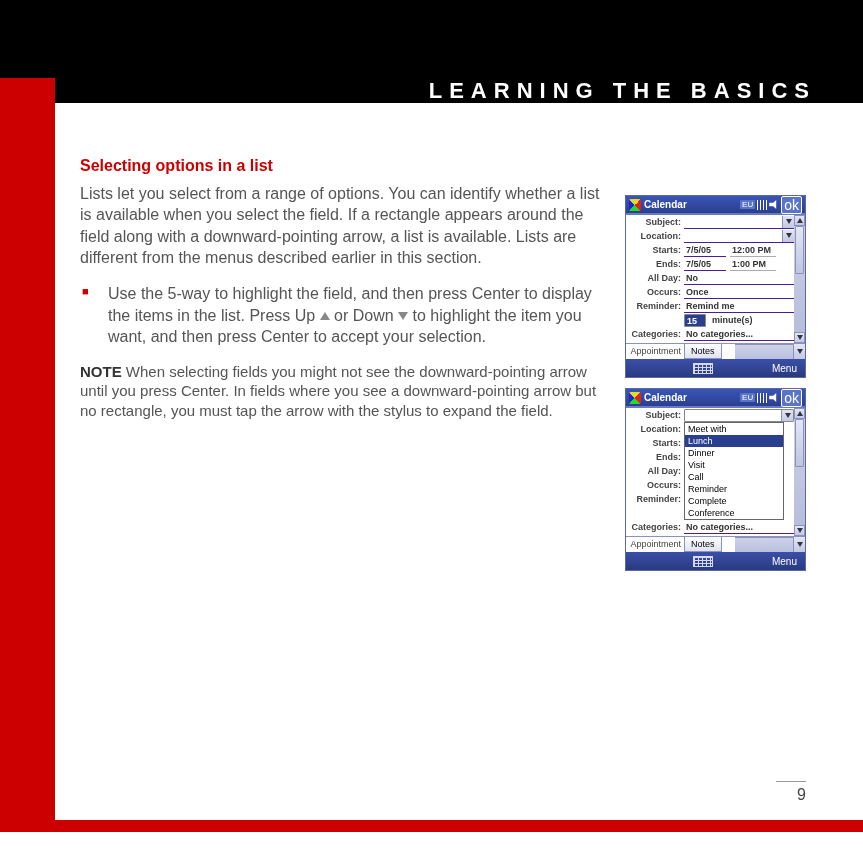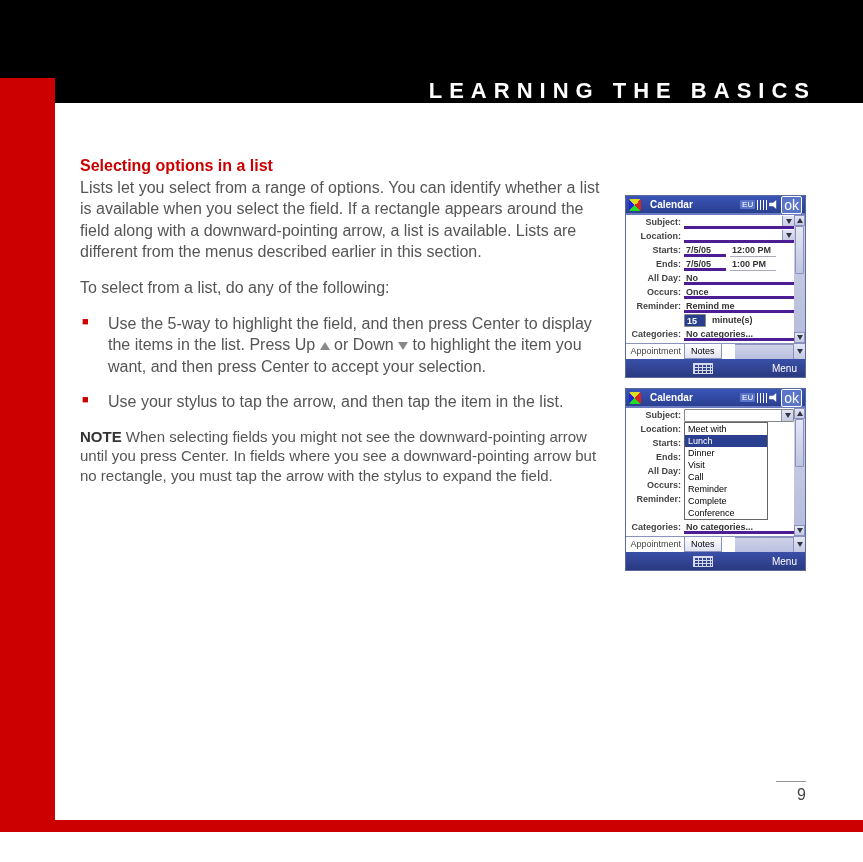--- a/index.html
+++ b/index.html
@@ -39,21 +39,21 @@
     left: 80px;
     width: 520px;
     color: #555;
     font-size: 16px;
     line-height: 1.35;
   }
   .content h3 {
     font-size: 16px;
     font-weight: bold;
     color: #c00;
-    margin-bottom: 0;
+    margin-bottom: 6px;
   }
   .para { margin-bottom: 14px; }
   .bullets { list-style: none; }
   .bullets li {
     position: relative;
     padding-left: 28px;
     margin-bottom: 14px;
   }
   .bullets li::before {
     content: "■";
@@ -93,21 +93,21 @@
     font-size: 10px;
     background: #fff;
   }
   .pda-title {
     background: linear-gradient(#3a55b8, #2a3f90);
     color: #fff;
     height: 17px;
     display: flex;
     align-items: center;
     padding: 0 3px;
-    gap: 9px;
+    gap: 3px;
   }
   .pda-flag {
     width: 12px; height: 12px;
     background:
       conic-gradient(from 45deg, #d22 0 90deg, #2d2 90deg 180deg, #22d 180deg 270deg, #dd2 270deg 360deg);
     border-radius: 2px;
   }
   .pda-title-text { font-weight: bold; flex: 1; font-size: 10px; }
   .pda-status { display: flex; gap: 2px; align-items: center; }
   .pda-badge {
@@ -147,21 +147,21 @@
     font-weight: bold;
   }
   .pda-label {
     width: 58px;
     text-align: right;
     padding-right: 3px;
     color: #444;
   }
   .pda-field {
     flex: 1;
-    border-bottom: 3px solid #4c1d95;
+    border-bottom: 1px solid #4c1d95;
     height: 13px;
     line-height: 13px;
     padding-left: 2px;
     white-space: nowrap;
     overflow: hidden;
   }
   .pda-field.sel { background: #2a3f90; color: #fff; }
   .pda-field.box { border: 1px solid #888; border-radius: 1px; }
   .pda-field.noborder { border-bottom: none; }
   .pda-time { width: 46px; border-bottom: 1px solid #aab; height: 13px; line-height: 13px; margin-left: 4px; padding-left: 2px; }
@@ -235,21 +235,21 @@
   }
   .dd-arrow span {
     width:0;height:0;
     border-left:3px solid transparent;border-right:3px solid transparent;border-top:5px solid #334;
   }
 
   
   .popup {
     position: absolute;
     left: 58px; top: 14px;
-    width: 84px;
+    width: 100px;
     background: #fff;
     border: 1px solid #666;
     z-index: 2;
   }
   .popup div {
     font-size: 9px;
     padding: 0 3px;
     height: 12px;
     line-height: 12px;
   }
@@ -276,26 +276,24 @@
 </head>
 <body>
 
 <div class="top-black"></div>
 <div class="side-red"></div>
 <div class="header-text">LEARNING  THE  BASICS</div>
 
 <div class="content">
   <h3>Selecting options in a list</h3>
   <p class="para">Lists let you select from a range of options. You can identify whether a list is available when you select the field. If a rectangle appears around the field along with a downward-pointing arrow, a list is available. Lists are different from the menus described earlier in this section.</p>
-  <p class="para">To select from a list, do any of the following:</p>
   <ul class="bullets">
     <li>
       <span>Use the 5-way to highlight the field, and then press Center to display the items in the list. Press Up </span><span class="tri-up"></span><span> or Down </span><span class="tri-down"></span><span> to highlight the item you want, and then press Center to accept your selection.</span>
     </li>
-    <li>Use your stylus to tap the arrow, and then tap the item in the list.</li>
   </ul>
   <p class="note">
     <strong>NOTE</strong><span> When selecting fields you might not see the downward-pointing arrow until you press Center. In fields where you see a downward-pointing arrow but no rectangle, you must tap the arrow with the stylus to expand the field.</span>
   </p>
 </div>
 
 <div class="screenshots">
 
   <div class="pda">
     <div class="pda-title">

